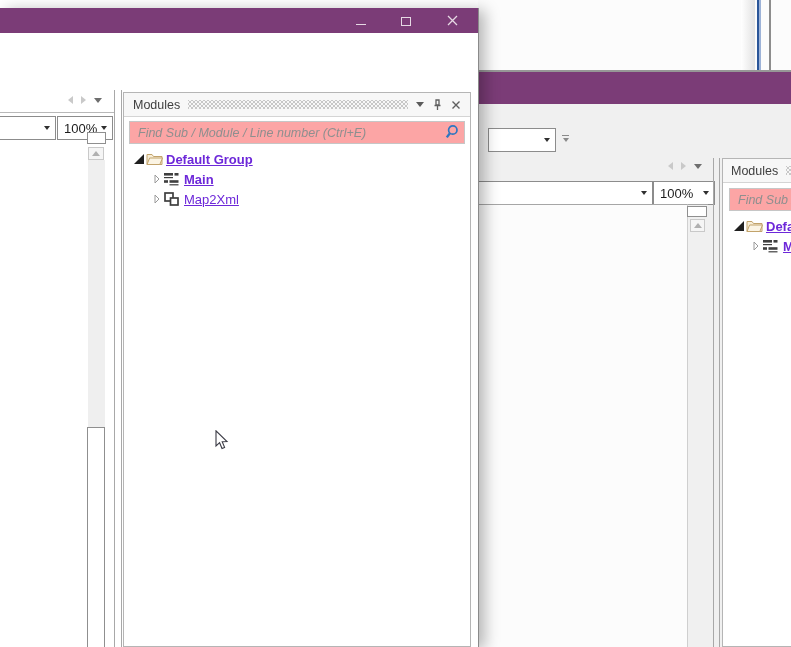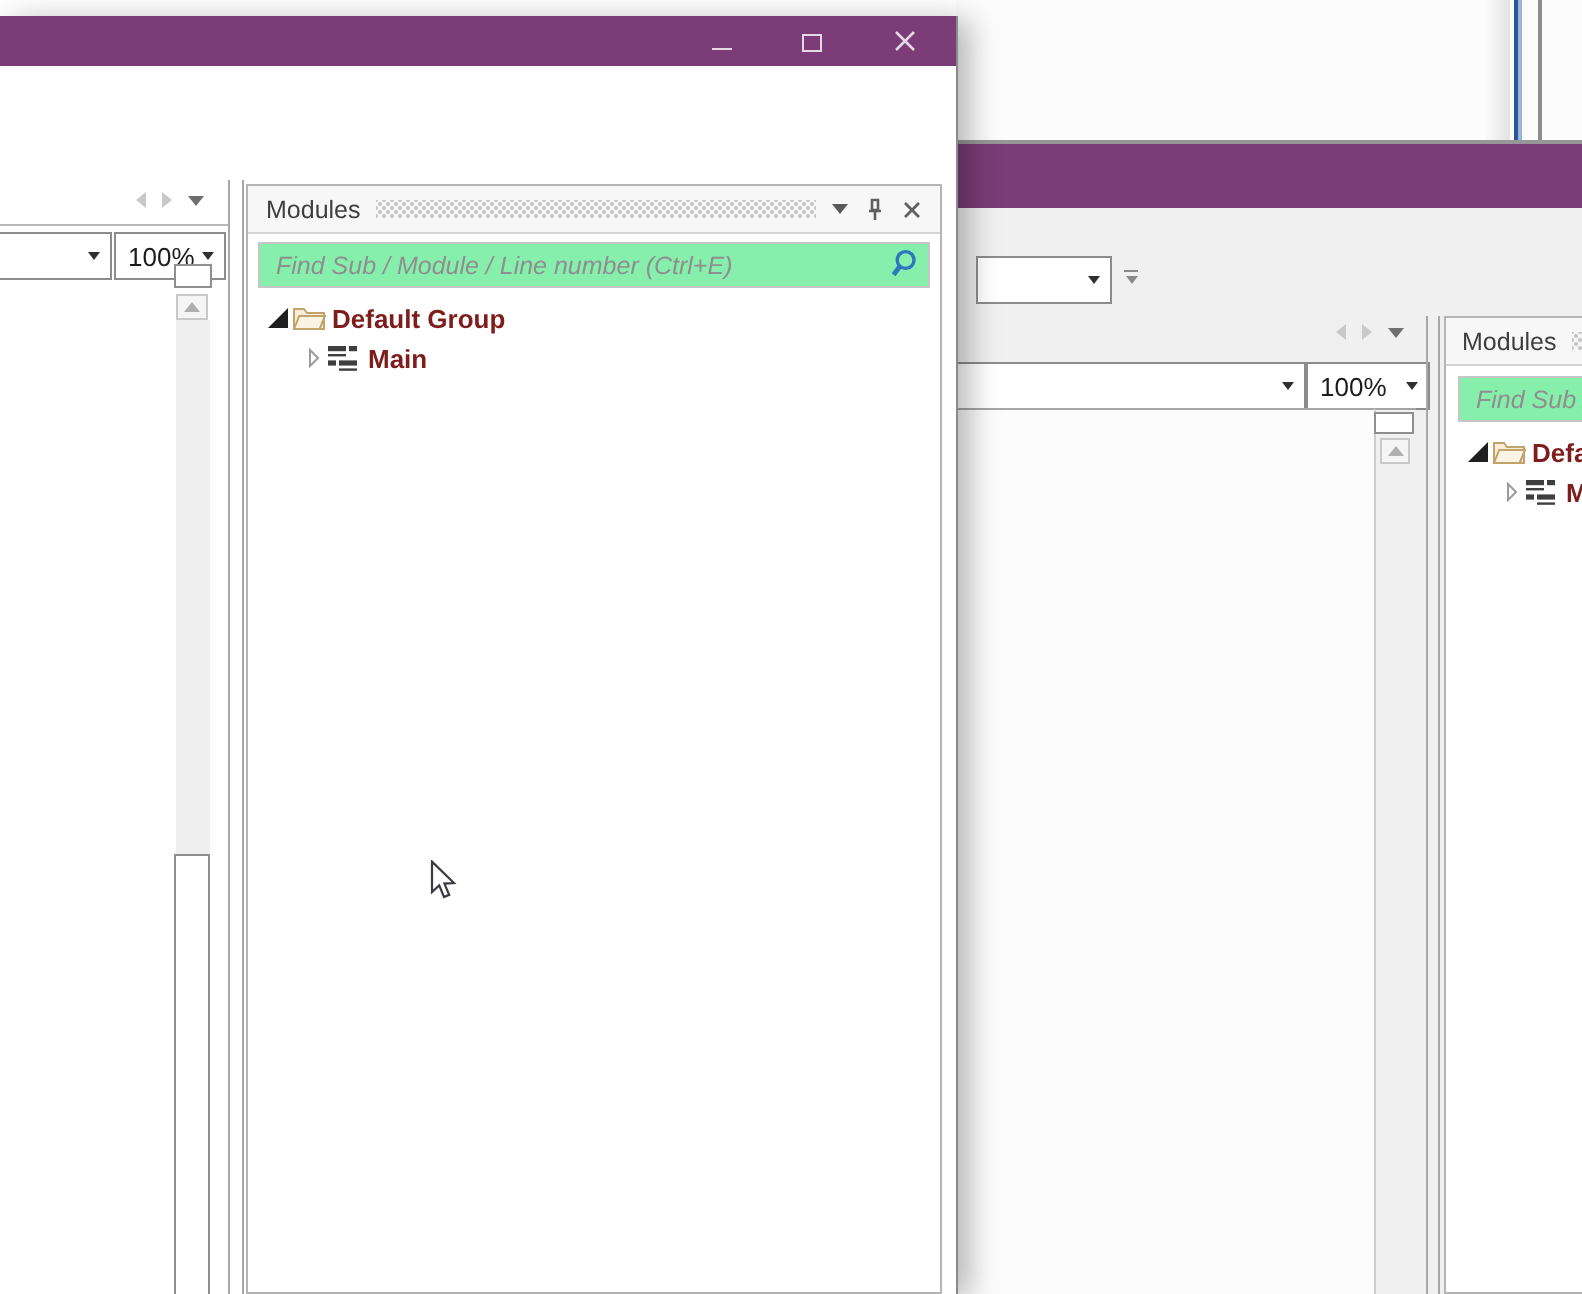--- a/index.html
+++ b/index.html
@@ -38,27 +38,27 @@
   .scroll-arrow-up{width:0;height:0;border-left:4px solid transparent;border-right:4px solid transparent;border-bottom:5px solid #b0b0b0;}
 
   .vline{position:absolute;width:1px;background:#a8a8a8;}
 
   
   .modules-panel{position:absolute;background:#fff;border:1px solid #b5b5b5;}
   .mod-header{display:flex;align-items:center;background:#f7f7f7;border-bottom:1px solid #d4d4d4;padding:0 8px;gap:8px;}
   .mod-title{font-size:12.5px;color:#3e3e3e;white-space:nowrap;}
   .dots{flex:1;height:9px;background-image:radial-gradient(circle,#c7c7c7 1px,transparent 1.1px),radial-gradient(circle,#c7c7c7 1px,transparent 1.1px);background-size:4px 4px;background-position:0 0,2px 2px;}
   .hdr-chevron{width:0;height:0;border-left:4px solid transparent;border-right:4px solid transparent;border-top:5px solid #5a5a5a;}
-  .searchbox{position:relative;height:21px;border:1px solid #c6c6c6;background:#86efac;}
+  .searchbox{position:relative;height:21px;border:1px solid #c6c6c6;background:#fca5a5;}
   .searchbox input{position:absolute;inset:0;width:100%;height:100%;border:0;outline:0;background:transparent;
       font-family:"Liberation Sans",sans-serif;font-size:12.5px;padding:0 24px 0 8px;box-sizing:border-box;color:#333;}
   .searchbox input::placeholder{font-style:italic;color:#8f8f8f;}
   .mag{position:absolute;right:5px;top:2px;}
 
-  .tree{margin-top:5px;font-size:13px;color:#7f1d1d;}
+  .tree{margin-top:5px;font-size:13px;color:#6d28d9;text-decoration:underline;}
   .trow{height:20px;display:flex;align-items:center;white-space:nowrap;}
   .trow.bold{font-weight:bold;}
   .expander{width:14px;display:flex;align-items:center;justify-content:center;flex:none;}
   .exp-open{width:0;height:0;border-right:5px solid #1f1f1f;border-bottom:5px solid #1f1f1f;border-left:5px solid transparent;border-top:5px solid transparent;}
   .ticon{width:20px;display:flex;align-items:center;justify-content:flex-start;flex:none;}
 
   
   .fg-window{position:absolute;left:0;top:8px;width:478px;height:639px;background:#fff;
              border-right:1px solid #8a8a8a;box-shadow:6px 2px 14px rgba(0,0,0,0.28);}
   .fg-titlebar{position:relative;height:25px;background:#7b3c77;}
@@ -258,20 +258,34 @@
                   <rect x="10.5" y="1" width="4" height="2.6"></rect>
                   <rect x="0" y="5" width="9" height="1.2"></rect>
                   <rect x="0" y="8.2" width="4" height="2.6"></rect>
                   <rect x="5.5" y="8.2" width="9" height="2.6"></rect>
                   <rect x="5.5" y="12.2" width="9" height="1.2"></rect>
                 </svg>
             </span>
             <span>Main</span>
           </div>
 
+          <div class="trow" style="padding-left:26px;">
+            <span class="expander">
+              <svg width="6" height="10" viewBox="0 0 6 10">
+                  <path d="M1 1 L5 5 L1 9 Z" fill="#fff" stroke="#9b9b9b"></path>
+                </svg>
+            </span>
+            <span class="ticon">
+              <svg width="15" height="14" viewBox="0 0 15 14">
+                  <rect x="1" y="1" width="8" height="8" fill="none" stroke="#3f3f3f" stroke-width="1.7"></rect>
+                  <rect x="6.5" y="6" width="7.5" height="7" fill="#fff" stroke="#3f3f3f" stroke-width="1.7"></rect>
+                </svg>
+            </span>
+            <span>Map2Xml</span>
+          </div>
 
         </div>
       </div>
 
       <div class="cursor">
         <svg width="14" height="21" viewBox="0 0 14 21">
             <path d="M1 0.8 L1 16 L4.6 12.7 L7 18.5 L9.6 17.4 L7.2 11.8 L12 11.5 Z" fill="#ffffff" stroke="#3a3a44" stroke-width="1.1"></path>
           </svg>
       </div>
 

